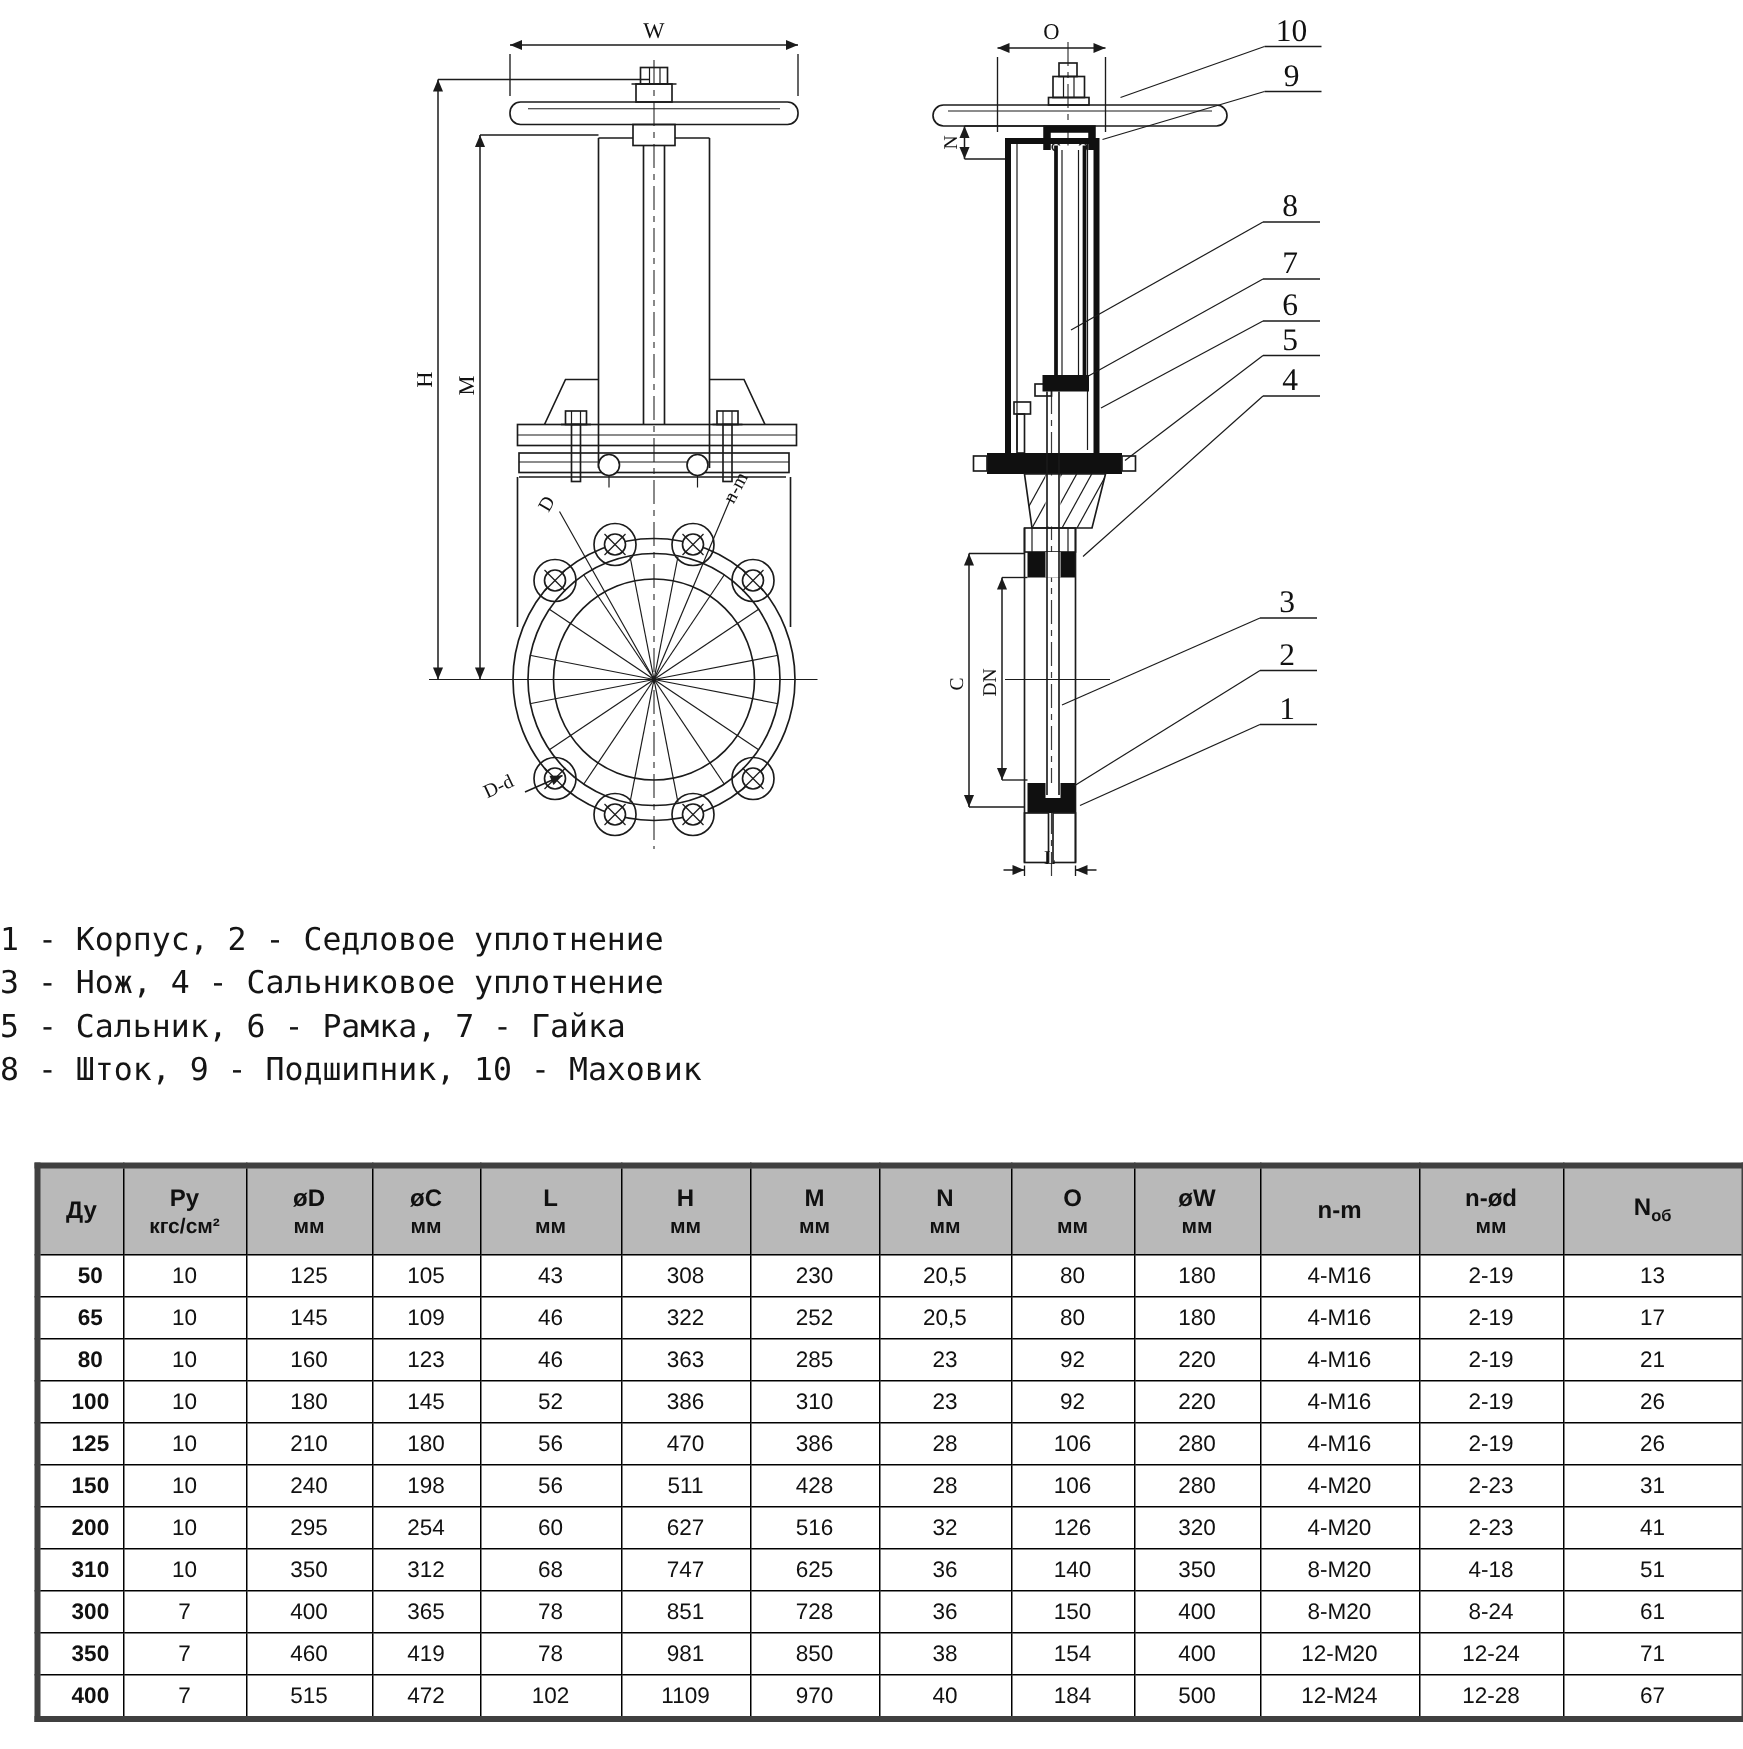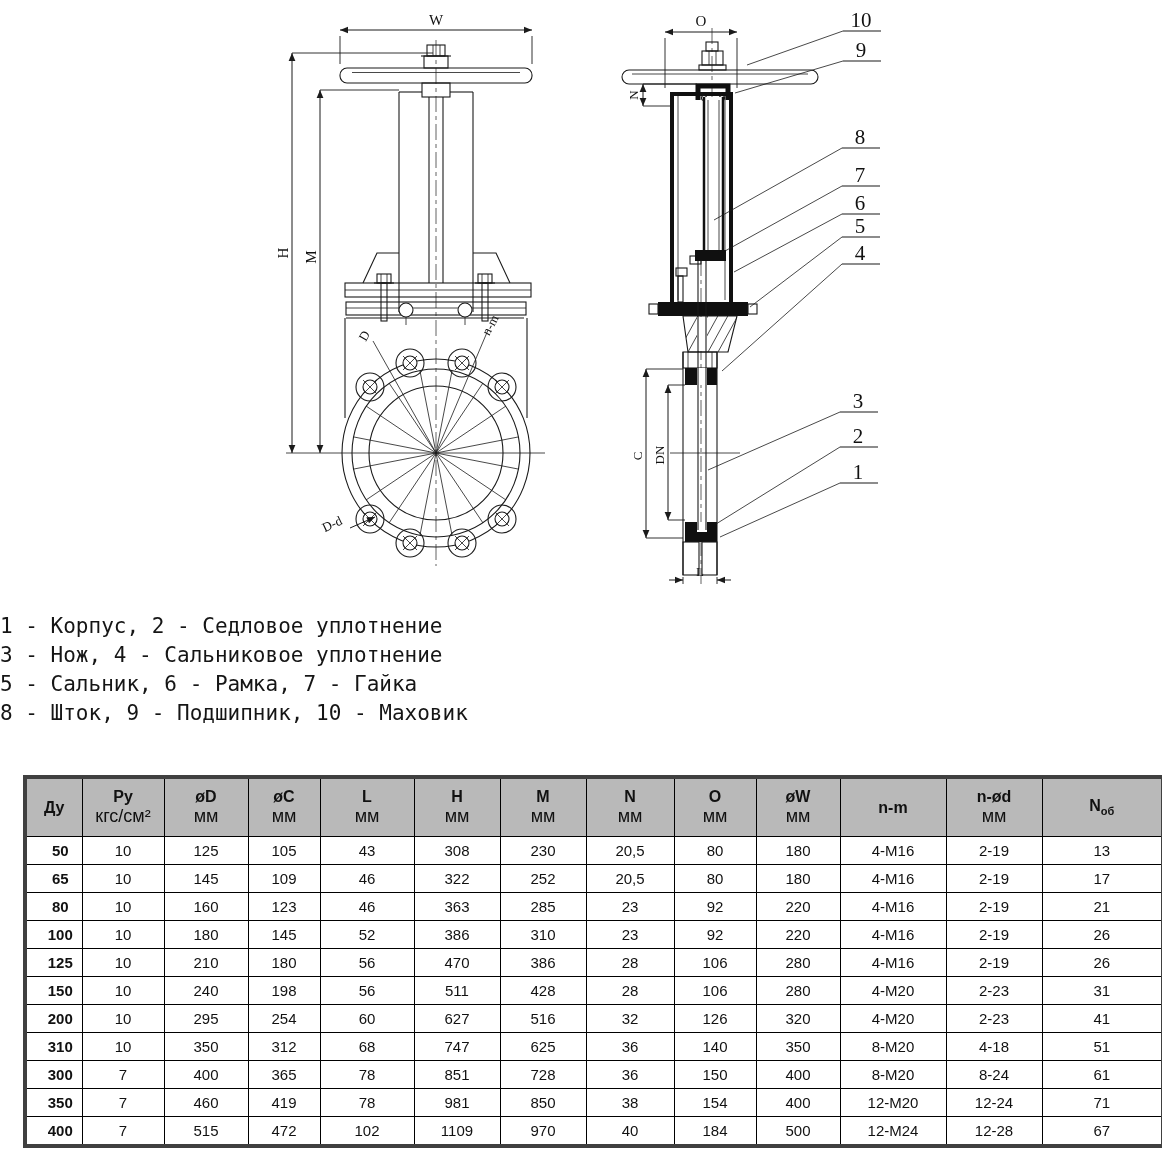--- a/index.html
+++ b/index.html
@@ -20,21 +20,21 @@
   svg text{fill:#111;}
   svg .dimtxt{font-family:"Liberation Serif",serif;font-size:15px;text-anchor:middle;}
   svg .smtxt{font-family:"Liberation Serif",serif;font-size:13px;text-anchor:middle;}
   svg .callout{font-family:"Liberation Serif",serif;font-size:21px;text-anchor:middle;}
   .legend{position:absolute;left:0;top:612px;width:1162px;text-align:left;
           font-family:"DejaVu Sans Mono","Liberation Mono",monospace;font-size:21px;line-height:29px;color:#151515;}
   table.spec{position:absolute;left:23px;top:775px;width:1138px;border-collapse:collapse;table-layout:fixed;
              border:4px solid #404040;}
   table.spec th,table.spec td{border:1px solid #000;text-align:center;vertical-align:middle;padding:0;}
   table.spec th{background:#b9b9b9;height:57px;font-size:16px;font-weight:bold;line-height:1.2;}
-  table.spec th .h2{font-size:18px;font-weight:normal;}
+  table.spec th .h2{font-size:14px;font-weight:bold;}
   table.spec th sub{font-size:11px;}
   table.spec td{height:27px;font-size:15px;background:#fff;}
   table.spec td.c0{font-weight:bold;padding-left:12px;}
 </style>
 </head>
 <body>
 
 <div class="stage">
 
 <svg class="drawing" width="1162" height="606" viewBox="0 0 1162 606">

